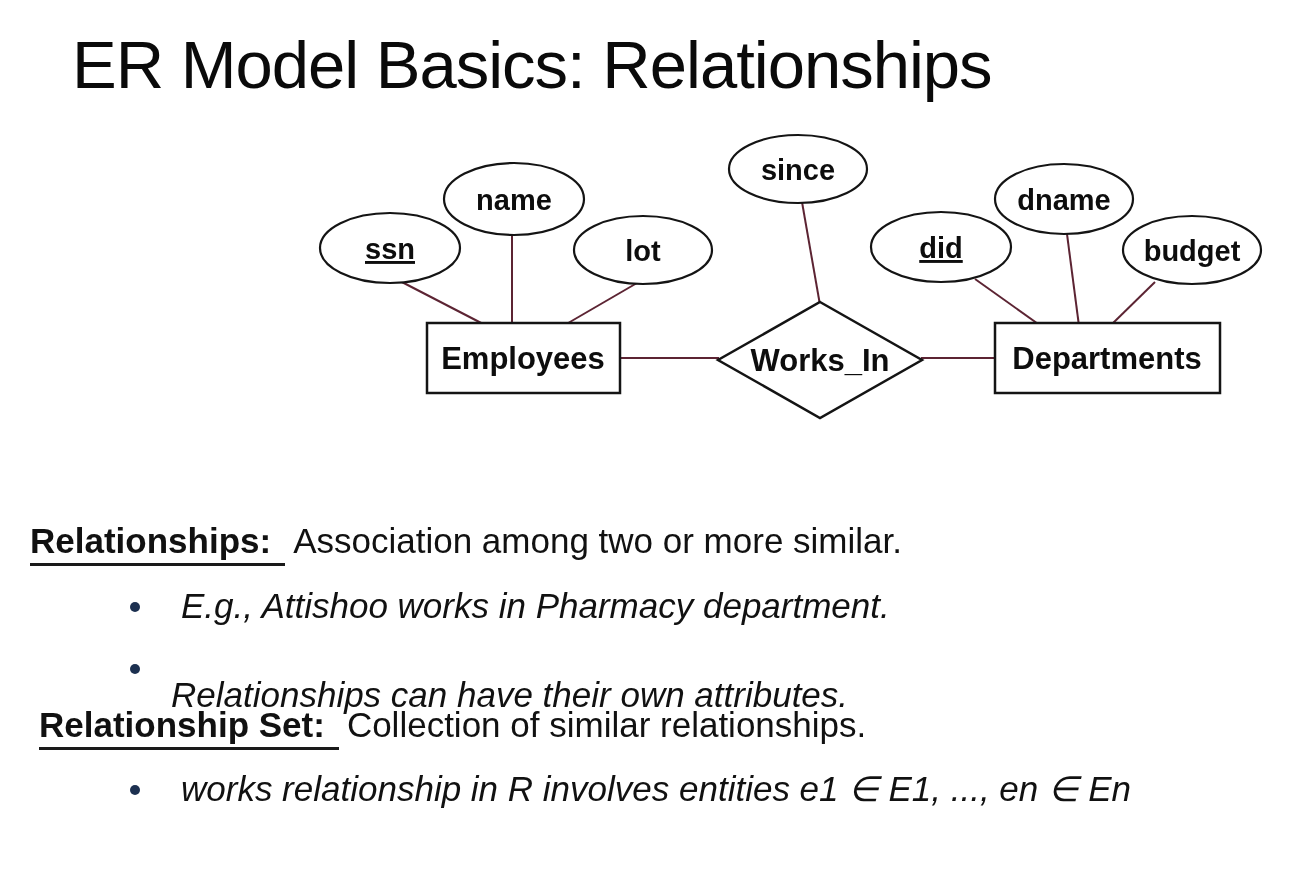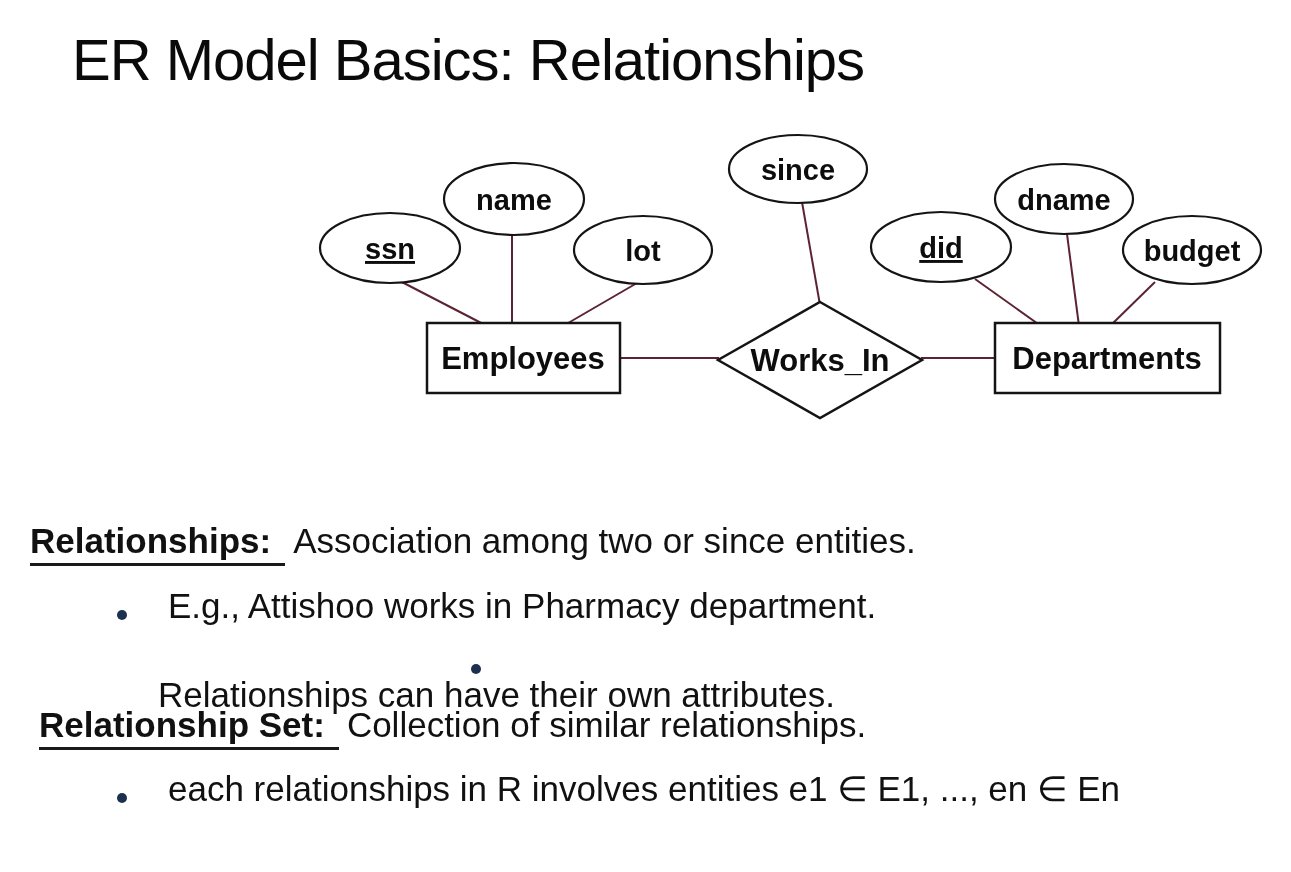--- a/index.html
+++ b/index.html
@@ -8,21 +8,21 @@
     position: relative;
     background: #ffffff;
     font-family: "Liberation Sans", sans-serif;
     color: #111111;
     overflow: hidden;
   }
   .slide-title {
     position: absolute;
     left: 72px;
     top: 26px;
-    font-size: 58px;
+    font-size: 67px;
     font-weight: 400;
     letter-spacing: -1px;
     color: #0a0a0a;
     white-space: nowrap;
   }
   .er-svg {
     position: absolute;
     left: 0;
     top: 0;
     width: 1291px;
@@ -54,23 +54,24 @@
   .term {
     display: inline-block;
     font-weight: bold;
     border-bottom: 3px solid #1a1a1a;
     padding-right: 14px;
     padding-bottom: 1px;
     margin-right: 8px;
   }
   .bullet-row {
     position: absolute;
-    left: 117px;
+    left: 130px;
     display: flex;
-    align-items: center;
+    align-items: flex-start;
+    font-style: italic;
   }
   .bullet-dot {
     width: 10px;
     height: 10px;
     border-radius: 50%;
     background: #1c3050;
     margin-top: 17px;
     flex: 0 0 auto;
   }
   .bullet-text {
@@ -118,35 +119,35 @@
   <text x="798" y="180">since</text>
   <text x="941" y="258" text-decoration="underline">did</text>
   <text x="1064" y="210">dname</text>
   <text x="1192" y="261">budget</text>
   <text class="entity-label" x="523" y="369">Employees</text>
   <text class="entity-label" x="1107" y="369">Departments</text>
   <text class="rel-label" x="820" y="371">Works_In</text>
 </svg>
 
 <div class="textline" style="top: 520px;">
-  <span class="term">Relationships:</span><span>Association among two or since entities.</span>
+  <span class="term">Relationships:</span><span>Association among two or more similar.</span>
 </div>
 
 <div class="bullet-row" style="top: 585px;">
   <div class="bullet-dot"></div>
   <div class="bullet-text">E.g., Attishoo works in Pharmacy department.</div>
 </div>
 
 <div class="bullet-row" style="top: 647px; flex-direction: column;">
   <div class="bullet-dot"></div>
   <div class="bullet-text">Relationships can have their own attributes.</div>
 </div>
 
 <div class="textline" style="top: 704px; margin-left: 9px;">
   <span class="term">Relationship Set:</span><span>Collection of similar relationships.</span>
 </div>
 
 <div class="bullet-row" style="top: 768px;">
   <div class="bullet-dot"></div>
   <div class="bullet-text">
-    <div>each relationships in R involves entities e1 ∈ E1, ..., en ∈ En</div>
+    <div>works relationship in R involves entities e1 ∈ E1, ..., en ∈ En</div>
   </div>
 </div>
 
 </body></html>

